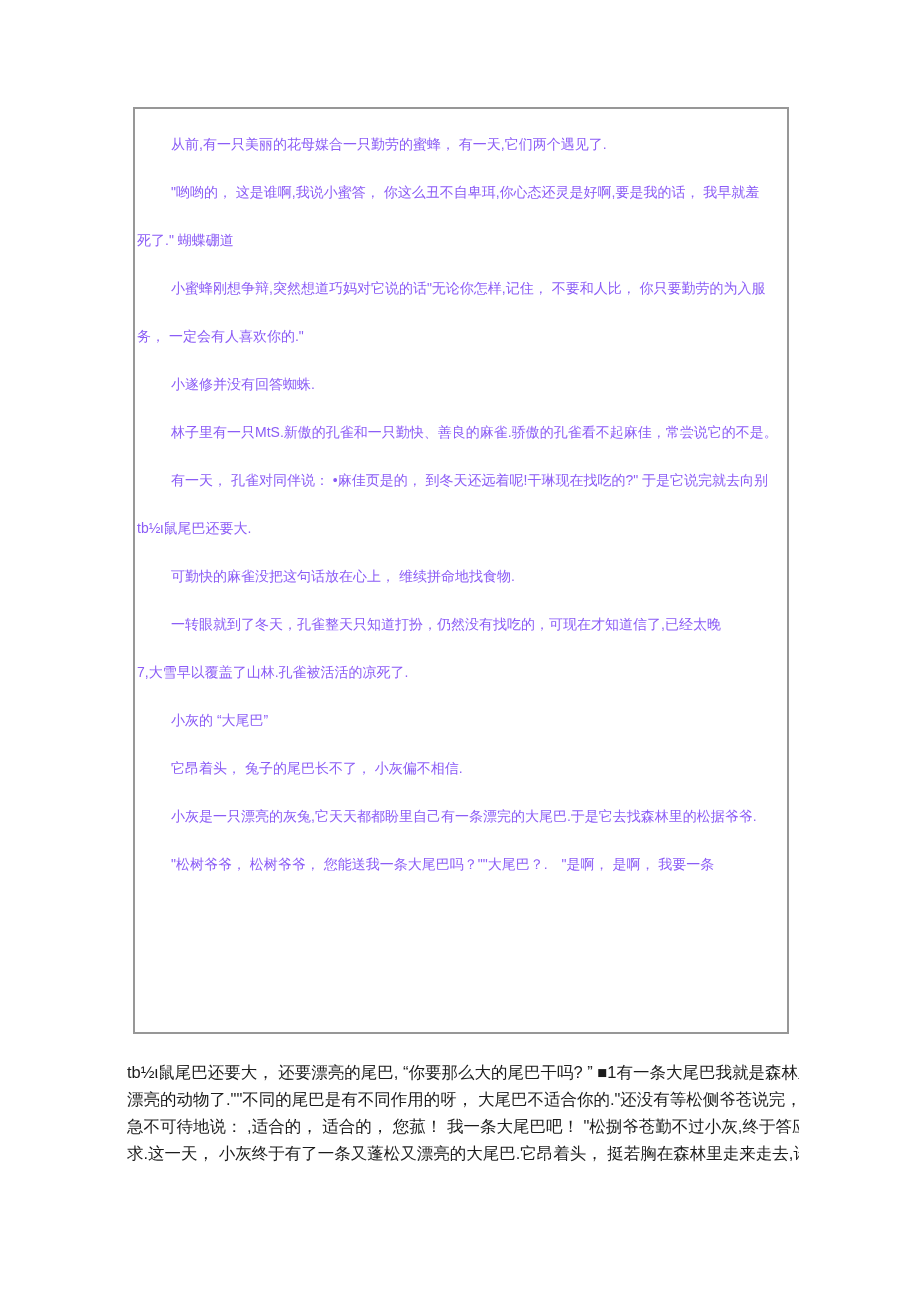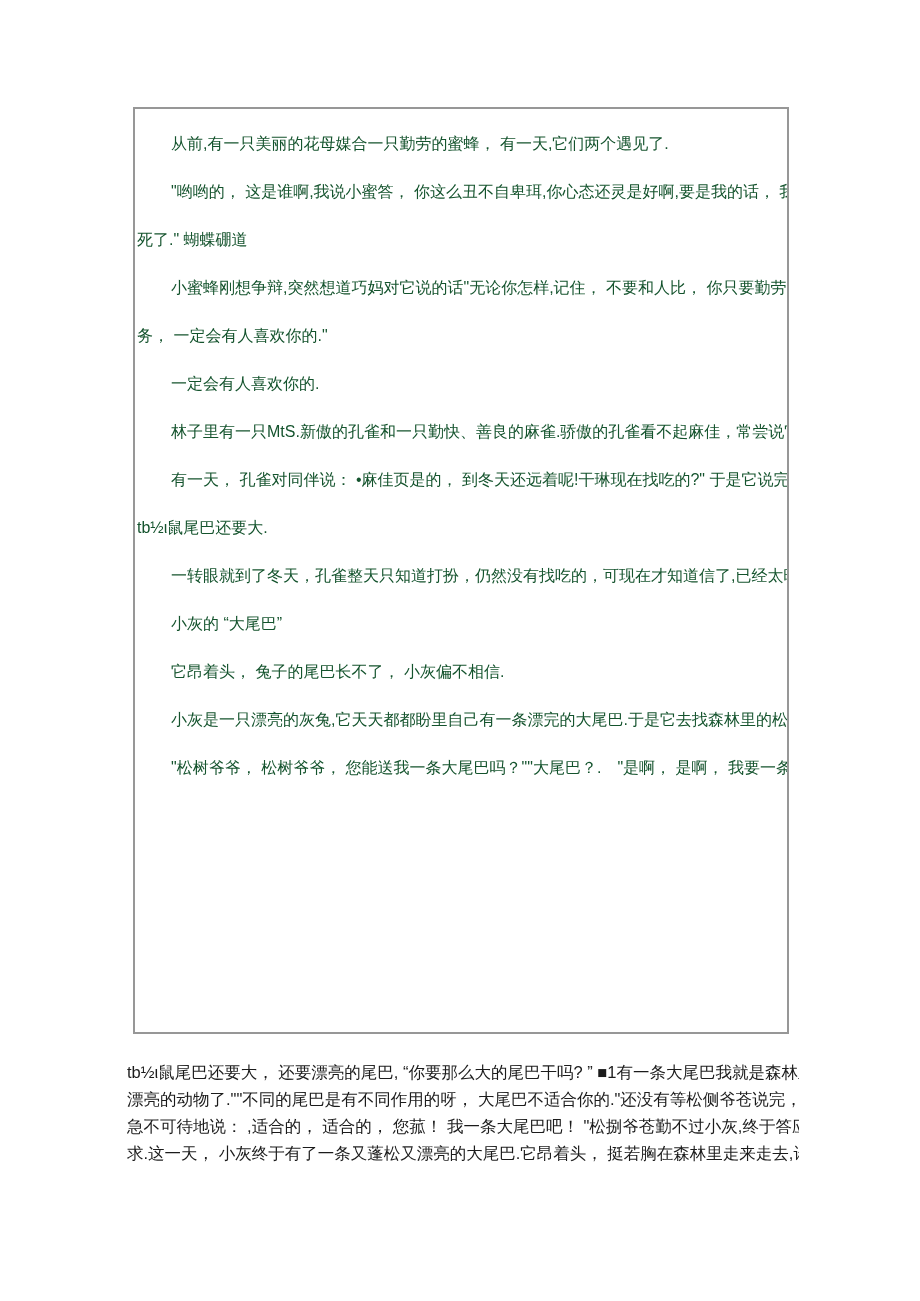--- a/index.html
+++ b/index.html
@@ -24,23 +24,23 @@
     height: 927px;
     box-sizing: border-box;
     border: 2px solid #979797;
     padding: 11px 2px 0 2px;
     overflow: hidden;
     background: #ffffff;
   }
   .line {
     height: 48px;
     line-height: 48px;
-    font-size: 16px;
+    font-size: 14px;
     white-space: nowrap;
-    color: #14532d;
+    color: #8b5cf6;
   }
   .line.indent {
     padding-left: 34px;
   }
   .continuation {
     position: absolute;
     left: 127px;
     top: 1059px;
     width: 672px;
     overflow: hidden;
@@ -56,25 +56,27 @@
 </head>
 <body>
 
 <div class="page">
   <div class="content-box">
       <div class="line indent">从前,有一只美丽的花母媒合一只勤劳的蜜蜂， 有一天,它们两个遇见了.</div>
       <div class="line indent">"哟哟的， 这是谁啊,我说小蜜答， 你这么丑不自卑珥,你心态还灵是好啊,要是我的话， 我早就羞</div>
       <div class="line">死了." 蝴蝶硼道</div>
       <div class="line indent">小蜜蜂刚想争辩,突然想道巧妈对它说的话"无论你怎样,记住， 不要和人比， 你只要勤劳的为入服</div>
       <div class="line">务， 一定会有人喜欢你的."</div>
-      <div class="line indent">一定会有人喜欢你的.</div>
+      <div class="line indent">小遂修并没有回答蜘蛛.</div>
       <div class="line indent">林子里有一只MtS.新傲的孔雀和一只勤快、善良的麻雀.骄傲的孔雀看不起麻佳，常尝说它的不是。</div>
       <div class="line indent">有一天， 孔雀对同伴说： •麻佳页是的， 到冬天还远着呢!干琳现在找吃的?" 于是它说完就去向别</div>
       <div class="line">tb½ι鼠尾巴还要大.</div>
+      <div class="line indent">可勤快的麻雀没把这句话放在心上， 维续拼命地找食物.</div>
       <div class="line indent">一转眼就到了冬天，孔雀整天只知道打扮，仍然没有找吃的，可现在才知道信了,已经太晚</div>
+      <div class="line">7,大雪早以覆盖了山林.孔雀被活活的凉死了.</div>
       <div class="line indent">小灰的 “大尾巴”</div>
       <div class="line indent">它昂着头， 兔子的尾巴长不了， 小灰偏不相信.</div>
       <div class="line indent">小灰是一只漂亮的灰兔,它天天都都盼里自己有一条漂完的大尾巴.于是它去找森林里的松据爷爷.</div>
       <div class="line indent">"松树爷爷， 松树爷爷， 您能送我一条大尾巴吗？""大尾巴？.　"是啊， 是啊， 我要一条</div>
     </div>
   <div class="continuation">
       <div class="cline">tb½ι鼠尾巴还要大， 还要漂亮的尾巴, “你要那么大的尾巴干吗? ” ■1有一条大尾巴我就是森林里最</div>
       <div class="cline">漂亮的动物了.""不同的尾巴是有不同作用的呀， 大尾巴不适合你的."还没有等松侧爷苍说完， 小灰就</div>
       <div class="cline">急不可待地说： ,适合的， 适合的， 您菰！ 我一条大尾巴吧！ "松捌爷苍勤不过小灰,终于答应了它的要</div>
       <div class="cline">求.这一天， 小灰终于有了一条又蓬松又漂亮的大尾巴.它昂着头， 挺若胸在森林里走来走去,许多小动</div>

